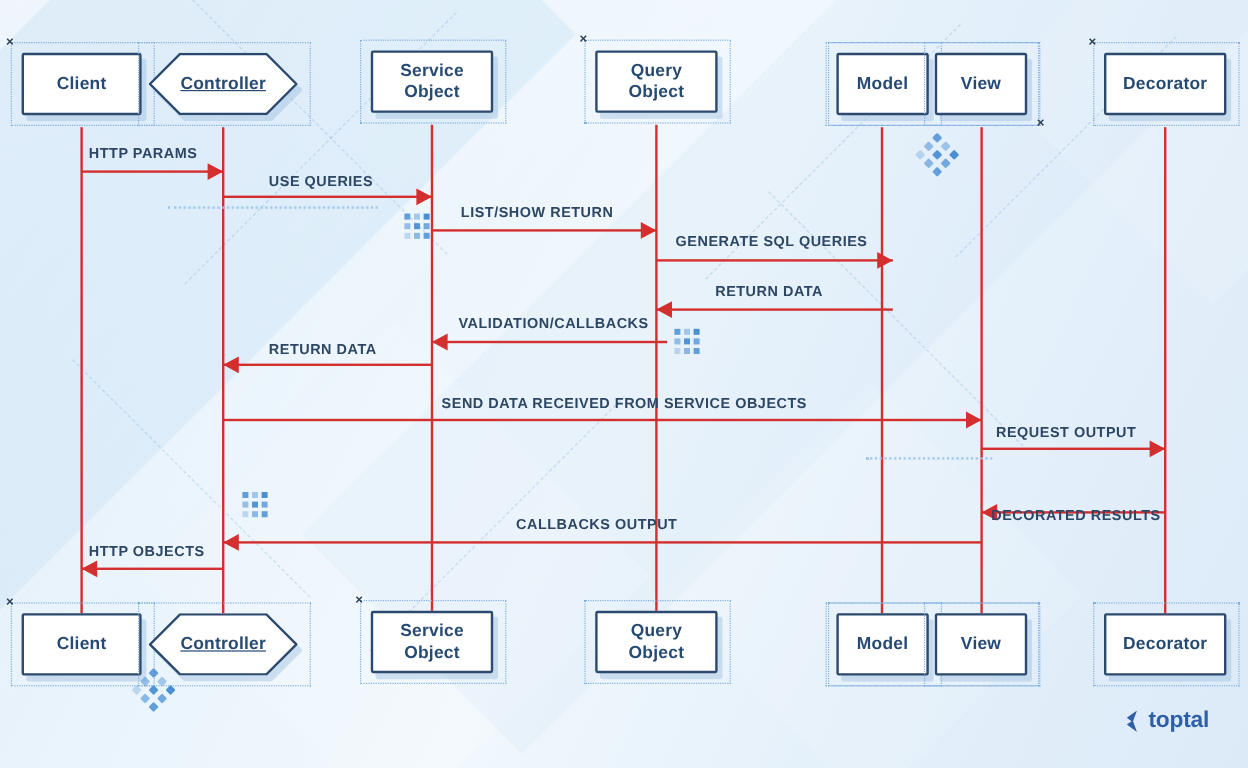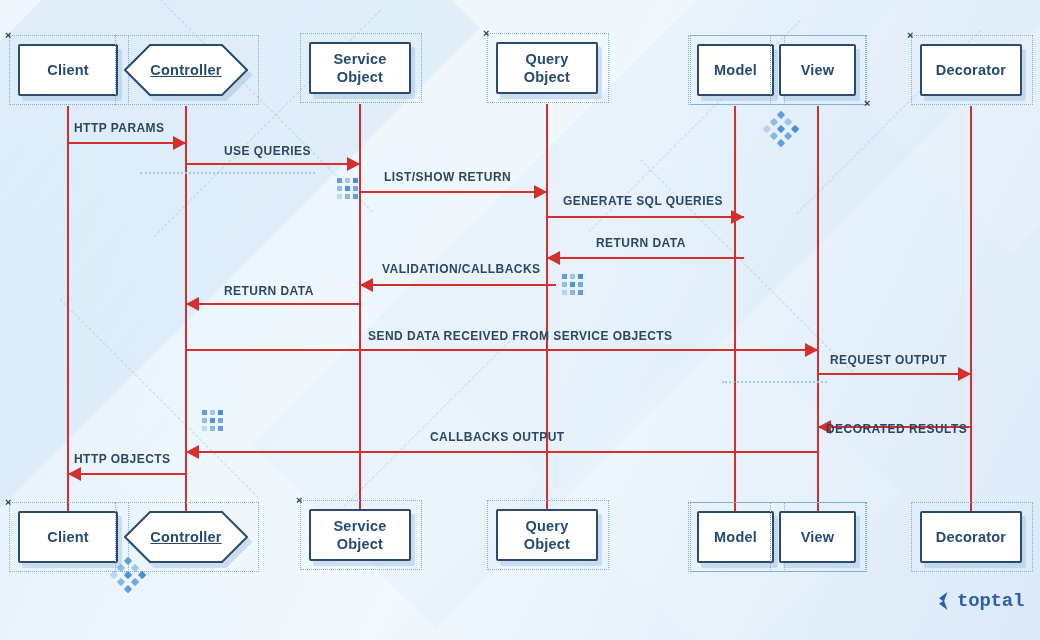--- a/index.html
+++ b/index.html
@@ -252,19 +252,19 @@
         <i style="opacity: 1;"></i>
         <i style="opacity: 0.55;"></i>
         <i style="opacity: 0.95;"></i>
         <i style="opacity: 0.75;"></i>
         <i style="opacity: 0.3;"></i>
         <i style="opacity: 0.6;"></i>
         <i style="opacity: 0.85;"></i>
       </div>
     </div>
 
-  <div class="logo" style="left:936px;top:590px;font-family:Liberation Mono, monospace;">
+  <div class="logo" style="left:936px;top:590px;">
     <svg width="17" height="18" viewBox="0 0 17 18">
       <path d="M11.5 0 L3 6.2 L7 9 L3 11.8 L11.5 18 L8.2 9 Z" fill="#2f5fa8"></path>
     </svg>
     <span>toptal</span>
   </div>
 </div>
 
 </body></html>

